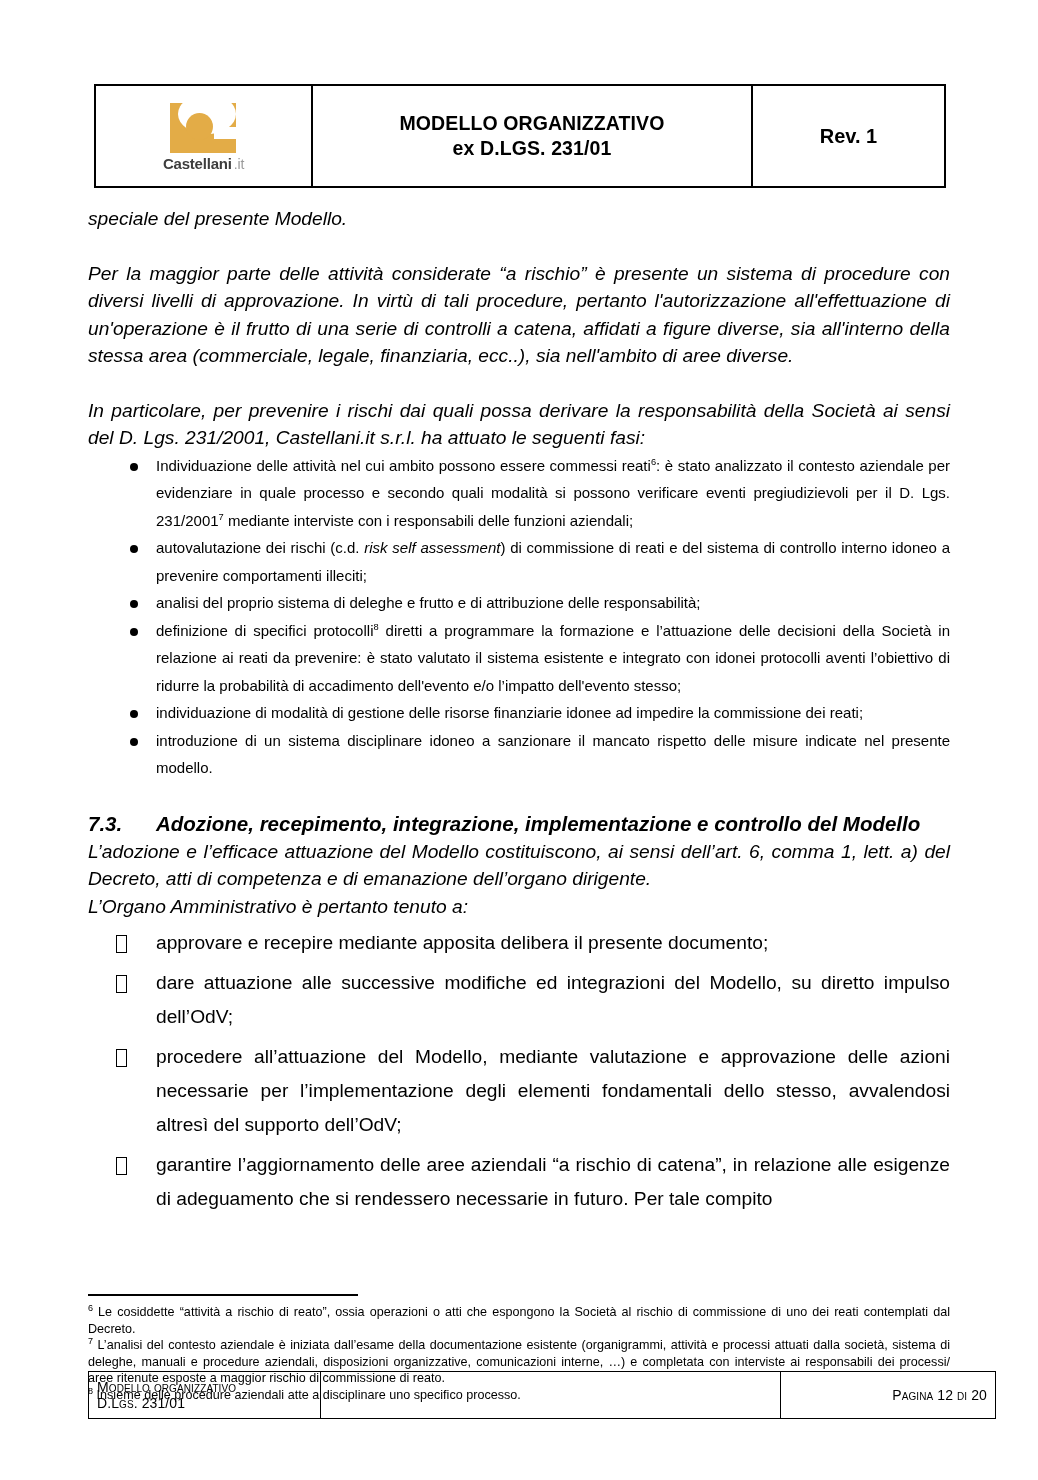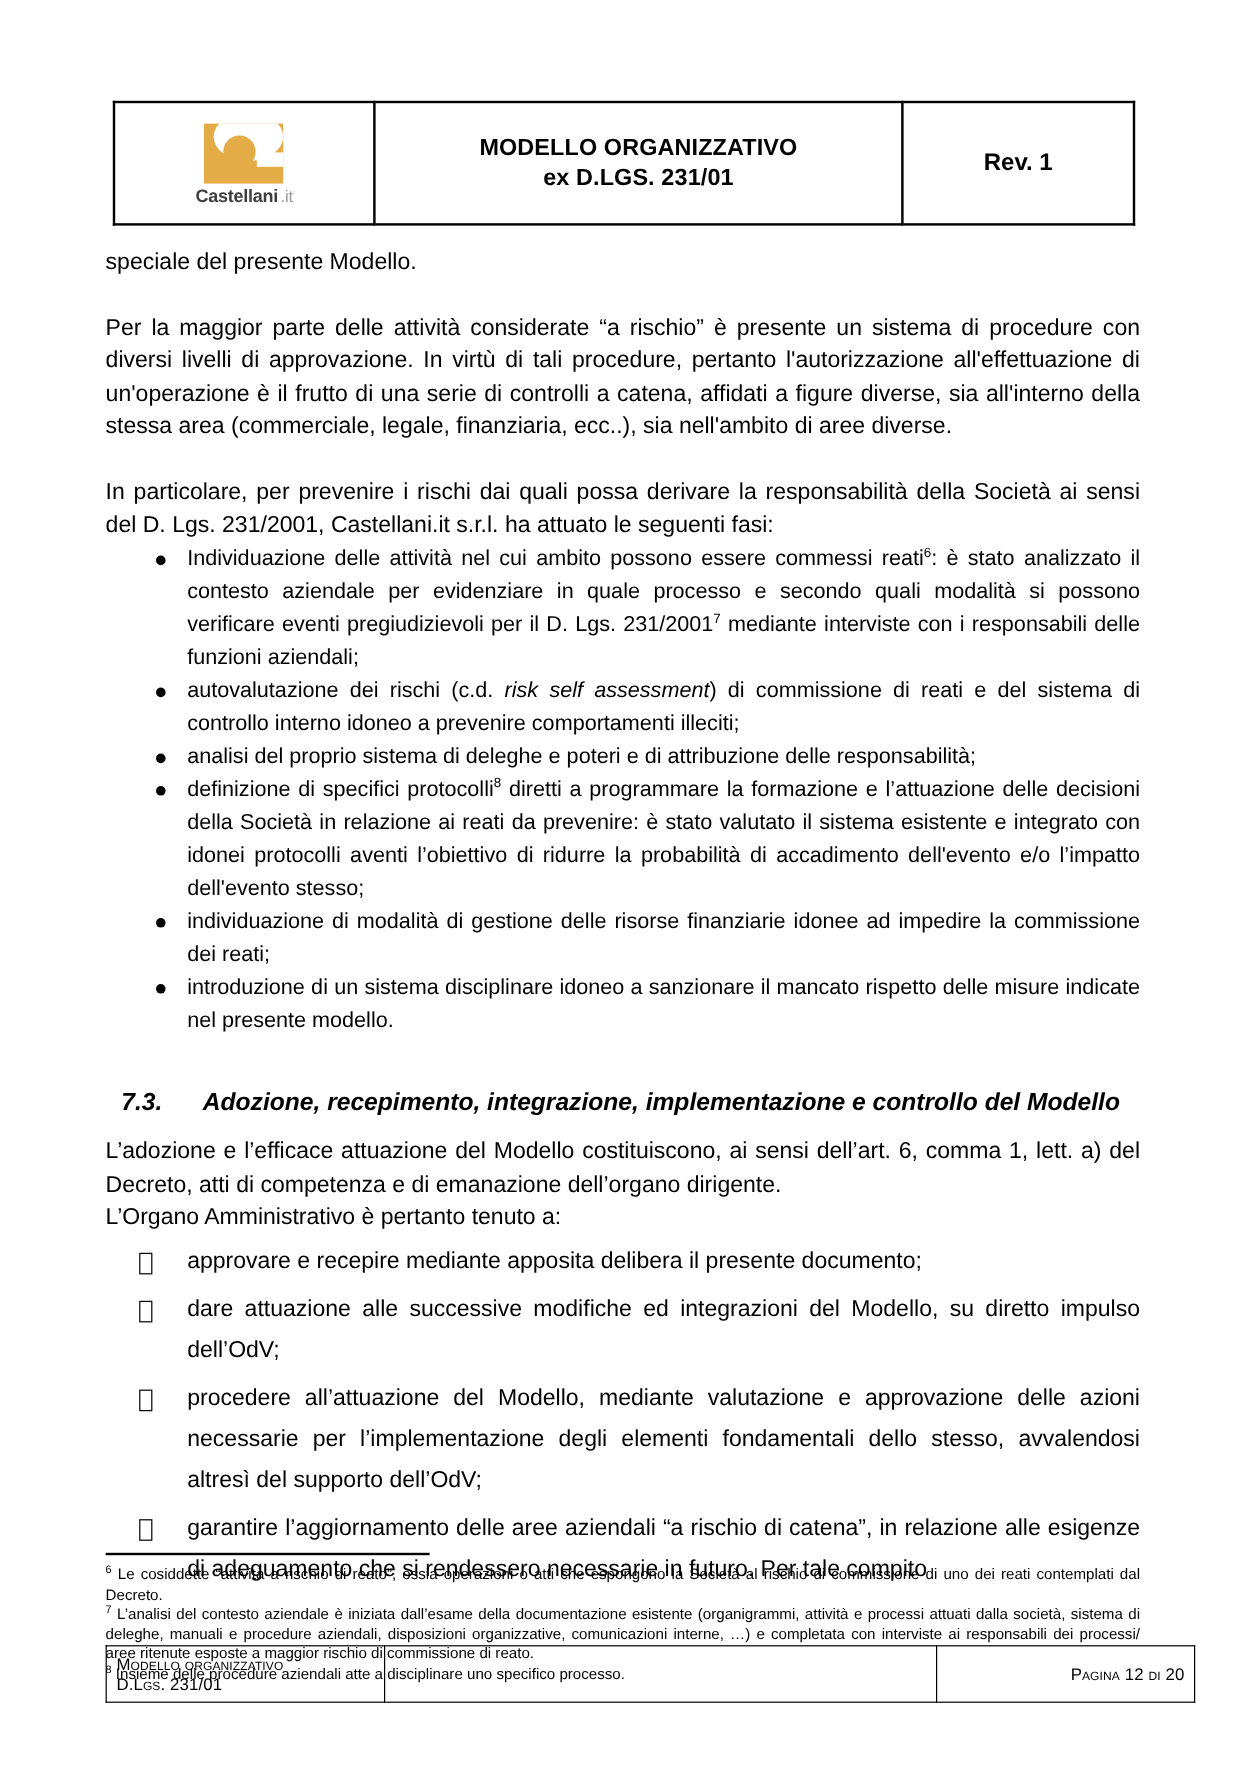--- a/index.html
+++ b/index.html
@@ -113,20 +113,21 @@
     position: absolute;
     left: 88px;
     top: 205px;
     width: 862px;
   }
   p.body {
     margin: 0 0 0 0;
     font-size: 19.2px;
     line-height: 27.5px;
     text-align: justify;
+    font-style: italic;
   }
   p.body.nojust { text-align: left; }
   .spacer-sm { height: 27px; }
   .spacer-xs { height: 6px; }
 
   sup {
     font-size: 0.62em;
     vertical-align: super;
     line-height: 0;
   }
@@ -134,21 +135,21 @@
 
   
   ul.dot-list {
     margin: 0;
     padding: 0;
     list-style: none;
   }
   ul.dot-list > li {
     position: relative;
     padding-left: 68px;
-    font-size: 18px;
+    font-size: 15px;
     line-height: 27.5px;
     text-align: justify;
     margin: 0;
   }
   ul.dot-list > li::before {
     content: "";
     position: absolute;
     left: 42px;
     top: 11px;
     width: 8px;
@@ -175,21 +176,21 @@
     position: absolute;
     left: 28px;
     top: 9px;
     width: 9px;
     height: 16px;
     border: 1.6px solid #000;
     background: transparent;
   }
 
   h2.sec-heading {
-    margin: 13px;
+    margin: 0;
     font-size: 20.5px;
     font-weight: bold;
     font-style: italic;
     line-height: 29px;
     padding-left: 68px;
     text-indent: -68px;
   }
   h2.sec-heading .num {
     display: inline-block;
     width: 68px;
@@ -286,21 +287,21 @@
 
     <p class="body">Per la maggior parte delle attività considerate “a rischio” è presente un sistema di procedure con diversi livelli di approvazione. In virtù di tali procedure, pertanto l'autorizzazione all'effettuazione di un'operazione è il frutto di una serie di controlli a catena, affidati a figure diverse, sia all'interno della stessa area (commerciale, legale, finanziaria, ecc..), sia nell'ambito di aree diverse.</p>
 
     <div class="spacer-sm"></div>
 
     <p class="body">In particolare, per prevenire i rischi dai quali possa derivare la responsabilità della Società ai sensi del D. Lgs. 231/2001, Castellani.it s.r.l. ha attuato le seguenti fasi:</p>
 
     <ul class="dot-list">
       <li>Individuazione delle attività nel cui ambito possono essere commessi reati<sup>6</sup>: è stato analizzato il contesto aziendale per evidenziare in quale processo e secondo quali modalità si possono verificare eventi pregiudizievoli per il D. Lgs. 231/2001<sup>7</sup> mediante interviste con i responsabili delle funzioni aziendali;</li>
       <li>autovalutazione dei rischi (c.d. <span class="it">risk self assessment</span>) di commissione di reati e del sistema di controllo interno idoneo a prevenire comportamenti illeciti;</li>
-      <li>analisi del proprio sistema di deleghe e poteri e di attribuzione delle responsabilità;</li>
+      <li>analisi del proprio sistema di deleghe e frutto e di attribuzione delle responsabilità;</li>
       <li>definizione di specifici protocolli<sup>8</sup> diretti a programmare la formazione e l’attuazione delle decisioni della Società in relazione ai reati da prevenire: è stato valutato il sistema esistente e integrato con idonei protocolli aventi l’obiettivo di ridurre la probabilità di accadimento dell'evento e/o l’impatto dell'evento stesso;</li>
       <li>individuazione di modalità di gestione delle risorse finanziarie idonee ad impedire la commissione dei reati;</li>
       <li>introduzione di un sistema disciplinare idoneo a sanzionare il mancato rispetto delle misure indicate nel presente modello.</li>
     </ul>
 
     <div class="spacer-sm"></div>
 
     <h2 class="sec-heading"><span class="num">7.3.</span><span class="htext">Adozione, recepimento, integrazione, implementazione e controllo del Modello</span></h2>
 
     <p class="body">L’adozione e l’efficace attuazione del Modello costituiscono, ai sensi dell’art. 6, comma 1, lett. a) del Decreto, atti di competenza e di emanazione dell’organo dirigente.</p>

